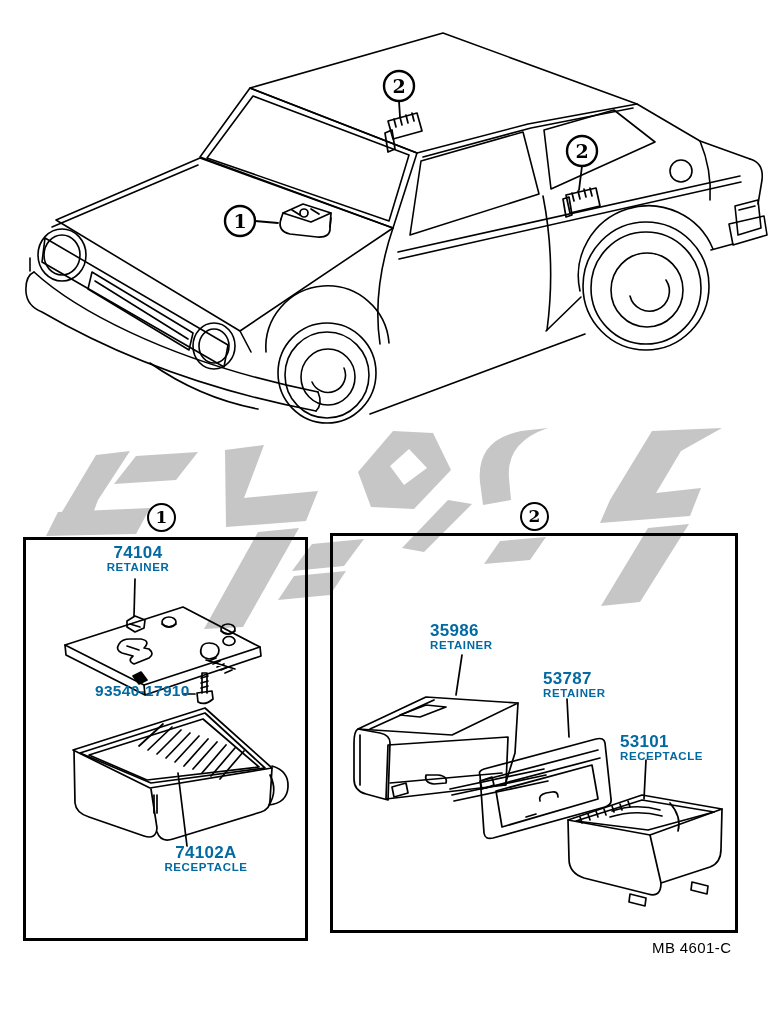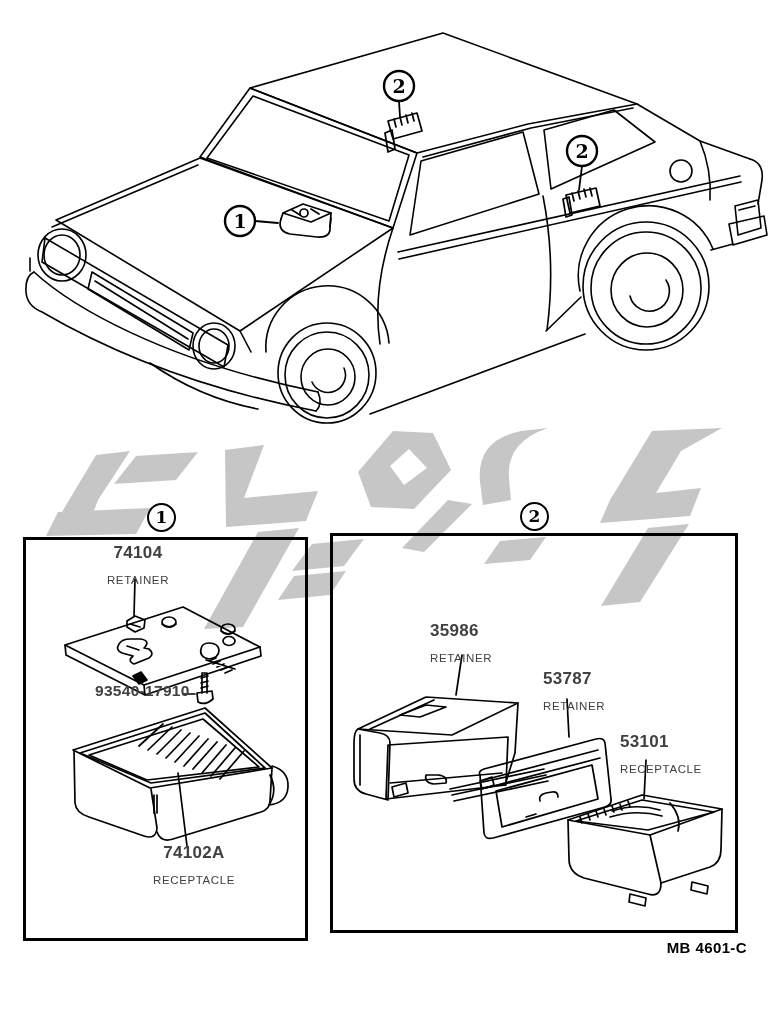--- a/index.html
+++ b/index.html
@@ -11,27 +11,27 @@
   .layer{position:absolute;}
   .detail-box{
     position:absolute;border:3px solid #000;background:transparent;
     box-sizing:border-box;
   }
   .badge{
     position:absolute;width:29px;height:29px;border:2.5px solid #000;border-radius:50%;
     box-sizing:border-box;background:transparent;text-align:center;
     font-family:"DejaVu Serif",serif;font-weight:700;font-size:17px;line-height:24px;color:#000;
   }
-  .part-label{position:absolute;color:#404040;line-height:1.02;white-space:nowrap;}
+  .part-label{position:absolute;color:#0369a1;line-height:1.02;white-space:nowrap;}
   .part-label .num{display:block;font-size:17px;font-weight:700;letter-spacing:.3px;}
-  .part-label .nm{display:block;font-size:11.5px;font-weight:400;letter-spacing:.6px;margin-top:14px;}
+  .part-label .nm{display:block;font-size:11.5px;font-weight:700;letter-spacing:.6px;margin-top:1px;}
   .part-label.center{text-align:center;}
   #figure-code{
-    position:absolute;left:652px;top:939px;width:95px;text-align:right;
-    font-size:15px;font-weight:700;letter-spacing:.4px;color:#000;
+    position:absolute;left:652px;top:939px;width:95px;
+    font-size:15px;font-weight:400;letter-spacing:.4px;color:#000;
   }
 </style>
 </head>
 <body>
 
 <div id="root">
 
   <svg class="layer" style="top:420px" width="776" height="212" viewBox="0 0 776 212">
     <g fill="#c6c6c6" stroke="none">
       <path d="M50,112 L96,35 L130,31 L98,80 L86,112 Z"></path>
@@ -228,21 +228,21 @@
     </g>
   </svg>
 
   <div class="part-label center" style="left:98px;top:544px;width:80px">
     <span class="num">74104</span>
     <span class="nm">RETAINER</span>
   </div>
   <div class="part-label" style="left:95px;top:683px">
     <span class="num" style="font-size:15.5px">93540-17910</span>
   </div>
-  <div class="part-label center" style="left:144px;top:844px;width:100px">
+  <div class="part-label center" style="left:156px;top:844px;width:100px">
     <span class="num">74102A</span>
     <span class="nm">RECEPTACLE</span>
   </div>
 
   <div class="part-label" style="left:430px;top:622px">
     <span class="num">35986</span>
     <span class="nm">RETAINER</span>
   </div>
   <div class="part-label" style="left:543px;top:670px">
     <span class="num">53787</span>

